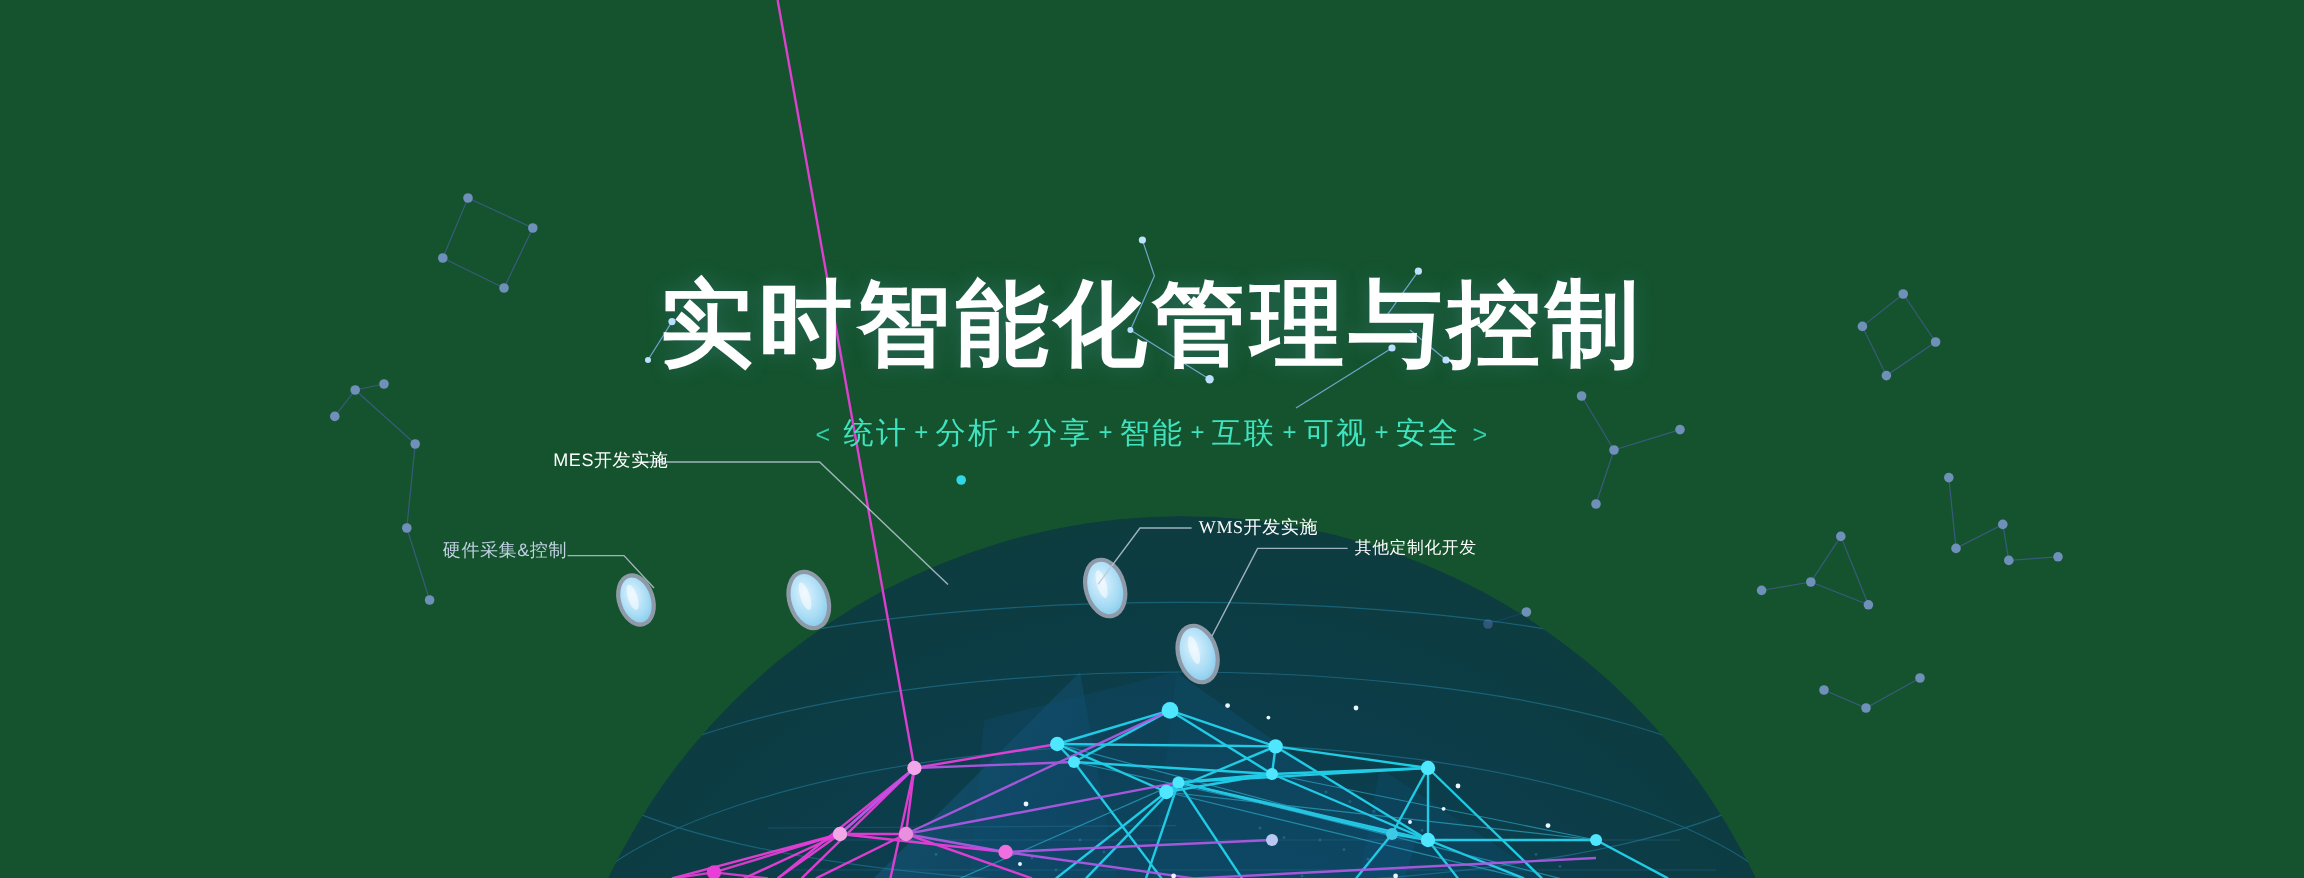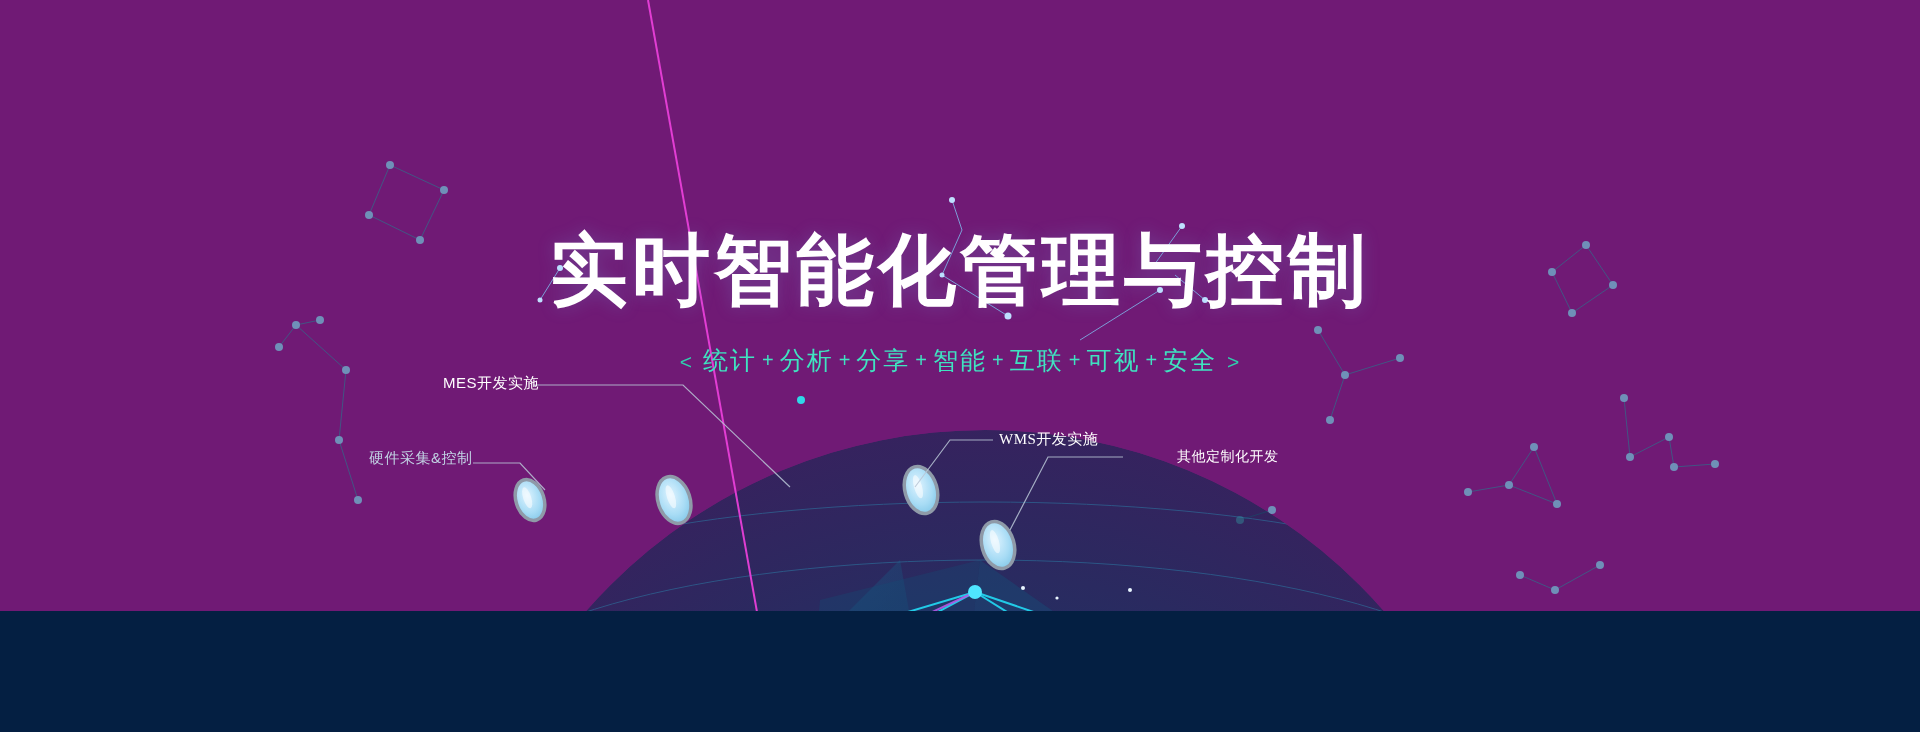--- a/index.html
+++ b/index.html
@@ -6,23 +6,23 @@
     margin: 0;
     padding: 0;
     background: #041f42;
   }
   body {
     font-family: "Liberation Sans", "DejaVu Sans", sans-serif;
   }
   #stage {
     position: relative;
     width: 1920px;
-    height: 611px;
+    height: 732px;
     overflow: hidden;
-    background: #701a75;
+    background: #14532d;
   }
   .layer {
     position: absolute;
     left: 0;
     top: 0;
     width: 1920px;
     height: 732px;
   }
   #bg-stars { z-index: 1; }
   #globe-layer { z-index: 2; }
@@ -93,24 +93,24 @@
     color: #ffffff;
     font-size: 15px;
     letter-spacing: 0.5px;
     white-space: nowrap;
     font-weight: 500;
   }
   .callout.small {
     color: #c8d6e6;
     font-weight: 400;
   }
-  #label-mes     { left: 443px;  top: 374px; }
+  #label-mes     { left: 461px;  top: 374px; }
   #label-hw      { left: 369px;  top: 449px; color:#c2d2e4; }
   #label-wms     { left: 999px;  top: 430px; font-family: Liberation Serif, serif; }
-  #label-other   { left: 1177px; top: 448px; font-size:14px; }
+  #label-other   { left: 1129px; top: 448px; font-size:14px; }
 </style>
 </head>
 <body>
 
 <div id="stage">
 
   <svg class="layer" id="bg-stars" viewBox="0 0 1920 732">
     <g stroke="#3d5c85" stroke-width="1" fill="none" opacity="0.9">
 
       <polyline points="444,190 390,165 369,215 420,240 444,190"></polyline>

